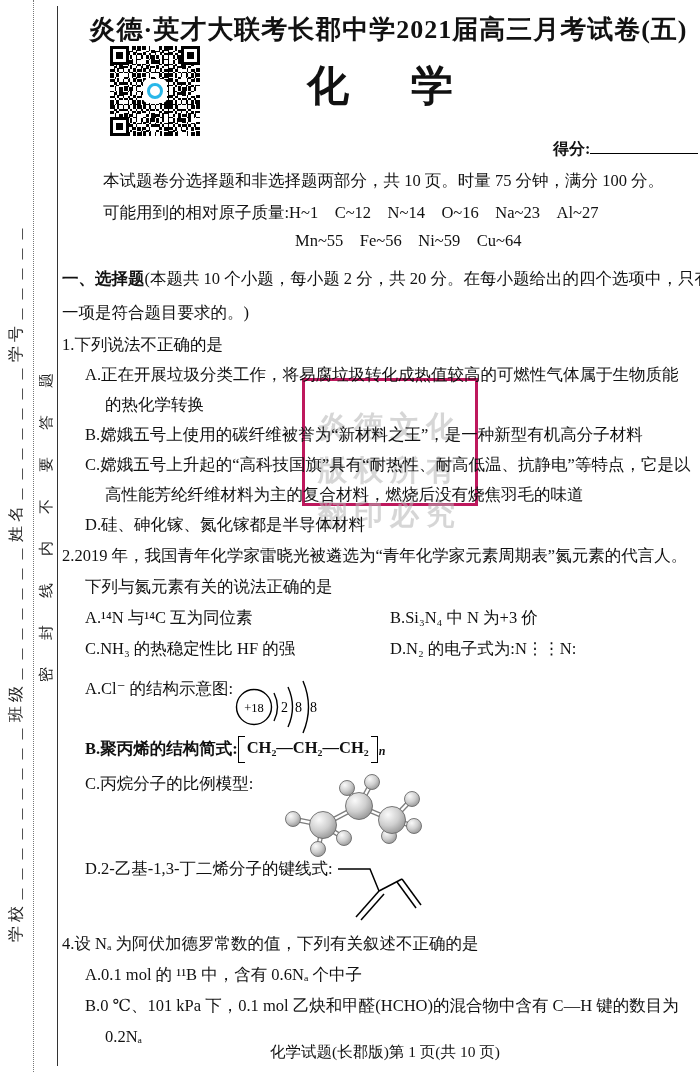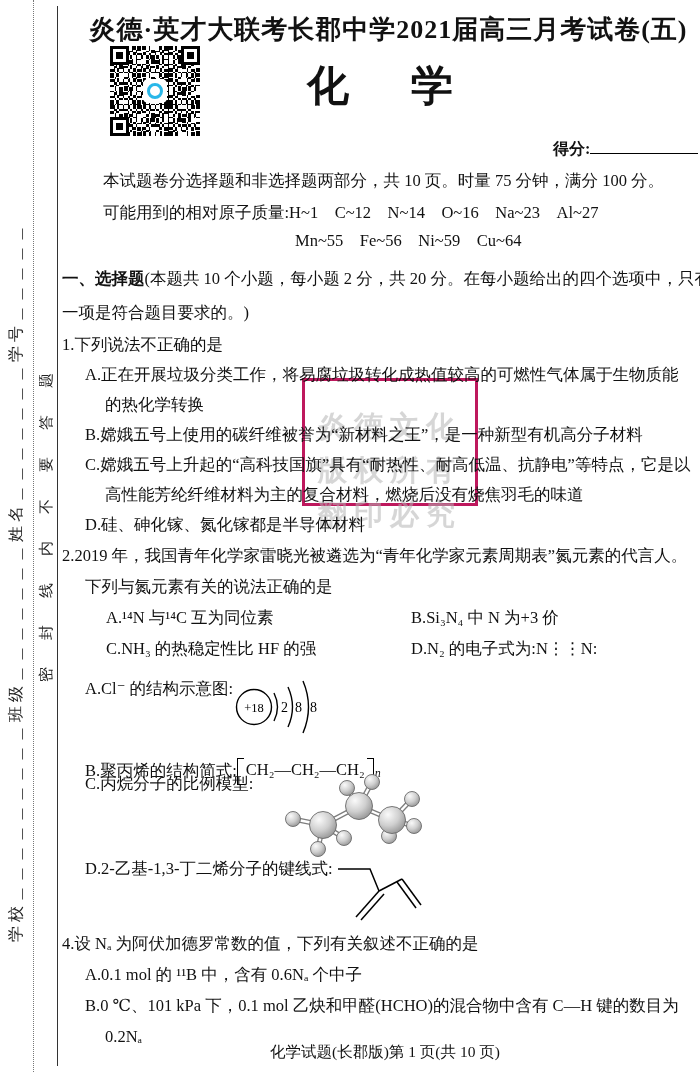--- a/index.html
+++ b/index.html
@@ -23,21 +23,21 @@
       font-size:29px;font-weight:bold;letter-spacing:7px;color:rgba(180,180,180,0.55);line-height:44px;padding-top:23px;box-sizing:border-box;z-index:1;}
   
   .bodytxt{font-size:16.5px;}
   .intro1{left:103px;top:170px;}
   .masses1{left:103px;top:202px;}
   .masses2{left:295px;top:230px;}
   .sect{left:62px;top:262px;line-height:34px;z-index:2;}
   .qblock{left:62px;line-height:30px;z-index:2;}
   .ind1{padding-left:23px;}
   .ind2{padding-left:43px;}
-  .optgrid-first{display:inline-block;width:305px;margin-left:21px;}
+  .optgrid-first{display:inline-block;width:305px;}
   .row{display:flex;align-items:flex-start;z-index:2;}
   .bold{font-weight:bold;}
   .footer{left:85px;top:1042px;right:15px;text-align:center;font-size:15.5px;z-index:2;}
   
   .qr{left:110px;top:46px;width:90px;height:90px;
       background-image:repeating-conic-gradient(#000 0% 25%, #fff 25% 50%),repeating-conic-gradient(#000 0% 25%, #fff 25% 50%);
       background-size:9px 9px,13px 13px;background-blend-mode:difference;}
   .finder{position:absolute;width:19px;height:19px;border:3px solid #000;background:#fff;box-sizing:border-box;}
   .finder::after{content:"";position:absolute;left:3px;top:3px;width:7px;height:7px;background:#000;}
   .f-tl{left:0;top:0;} .f-tr{right:0;top:0;} .f-bl{left:0;bottom:0;}
@@ -119,21 +119,21 @@
       <text x="21" y="34" font-size="12.5" text-anchor="middle">+18</text>
       <path d="M41,15 q7,14 0,28" fill="none" stroke="#000" stroke-width="1.4"></path>
       <path d="M55,9 q9,20 0,40" fill="none" stroke="#000" stroke-width="1.4"></path>
       <path d="M70,3 q11,26 0,52" fill="none" stroke="#000" stroke-width="1.4"></path>
       <text x="48" y="34" font-size="14">2</text>
       <text x="62" y="34" font-size="14">8</text>
       <text x="77" y="34" font-size="14">8</text>
     </svg>
   </div>
 
-  <div class="abs bodytxt row" style="left:85px;top:760px;height:36px;">
+  <div class="abs bodytxt row" style="left:85px;top:738px;height:36px;font-weight:bold;">
     <span class="ln">B.聚丙烯的结构简式:</span>
     <span class="brk brk-l"></span>
     <span class="ln">CH₂—CH₂—CH₂</span>
     <span class="brk brk-r"></span>
     <span class="bsub">n</span>
   </div>
 
   <div class="abs bodytxt row" style="left:85px;top:773px;height:92px;">
     <span class="ln">C.丙烷分子的比例模型:</span>
     <svg width="172" height="94" viewBox="0 0 172 94">

